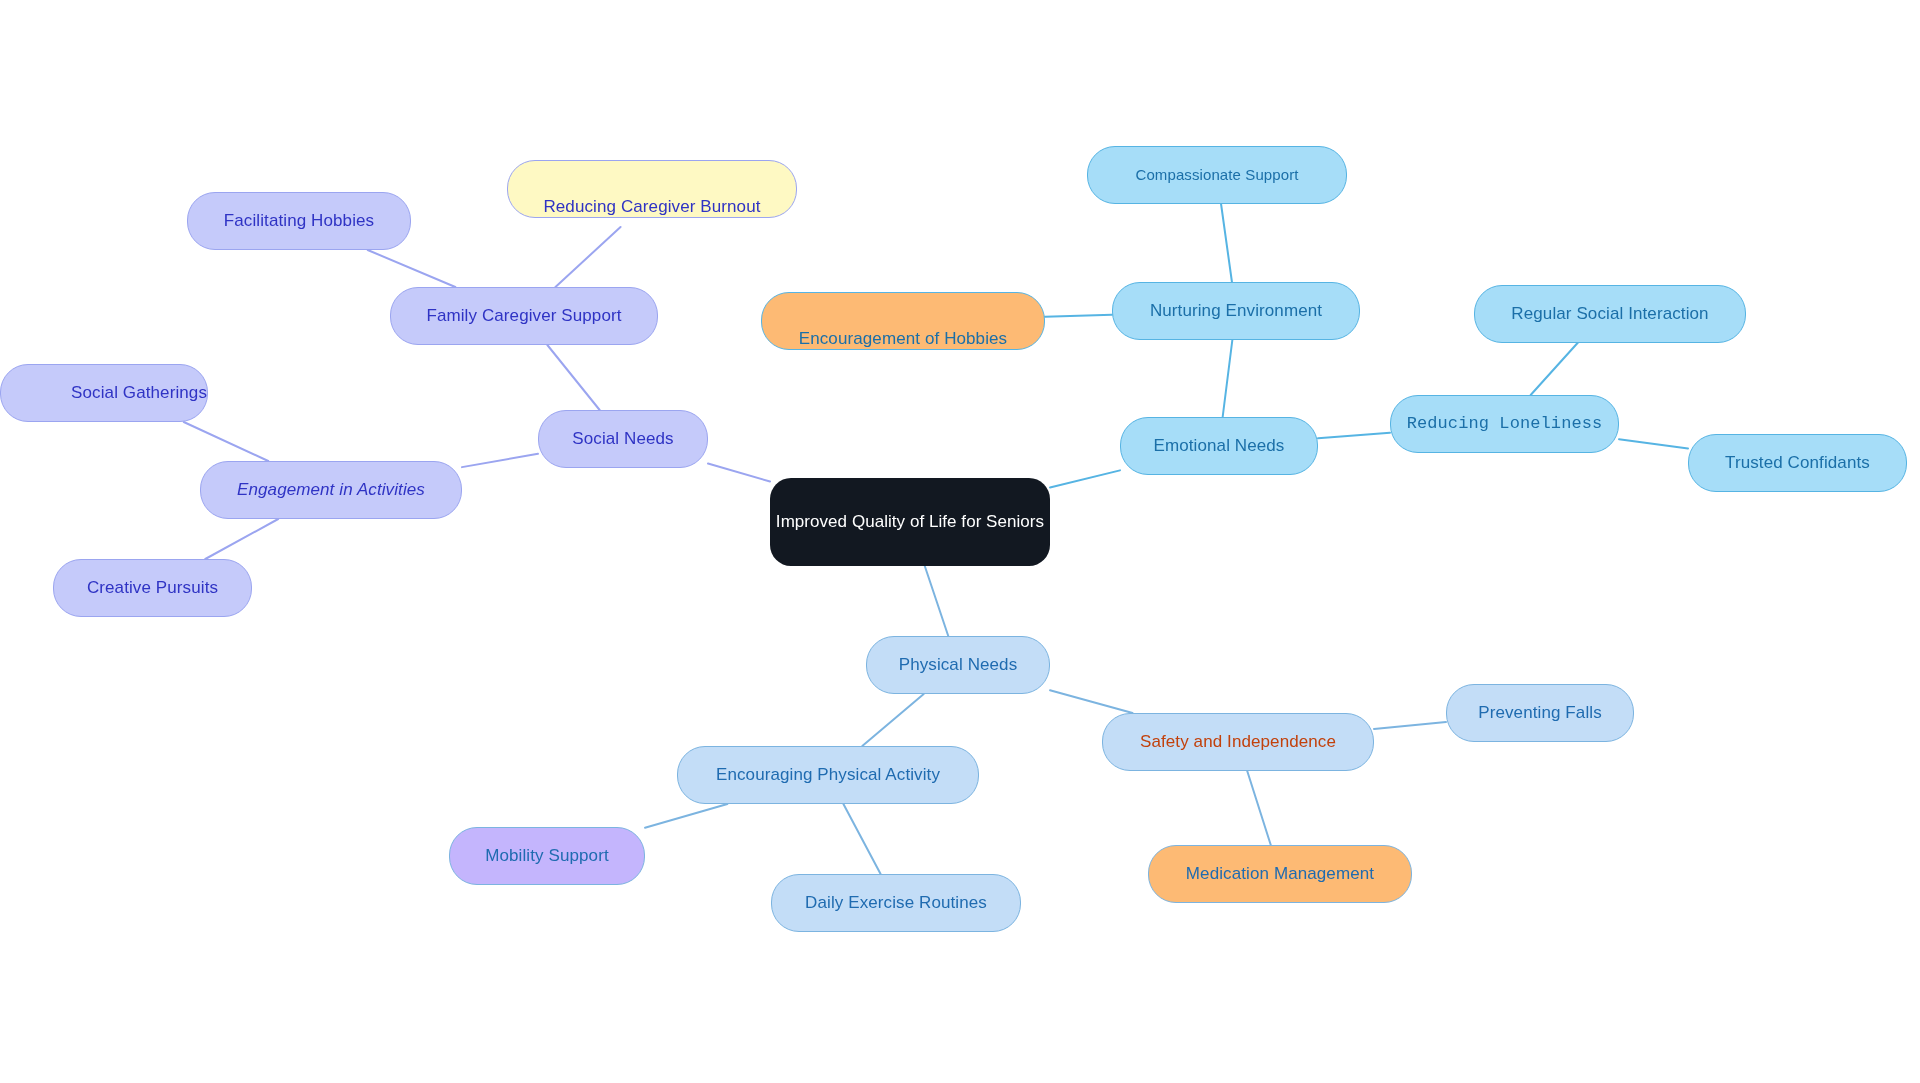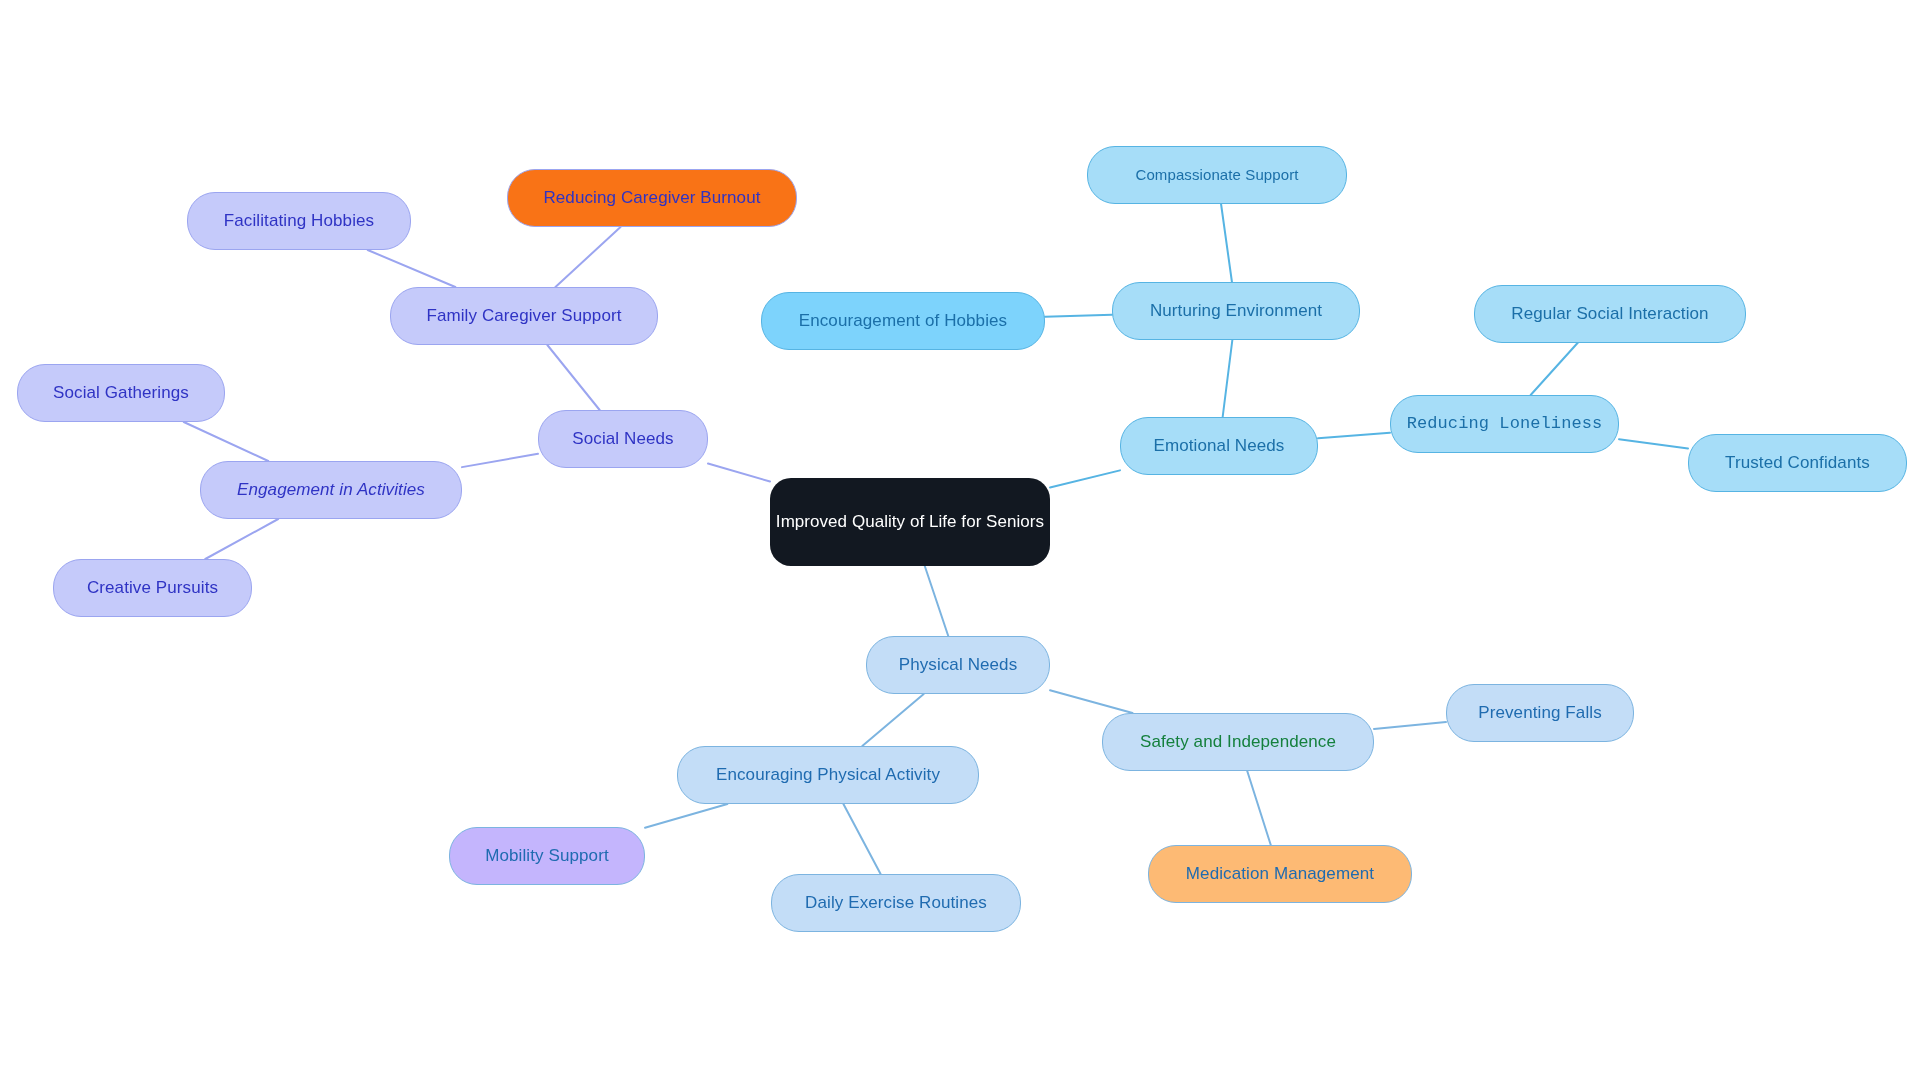--- a/index.html
+++ b/index.html
@@ -79,42 +79,42 @@
       </div>
       <div class="node" style="left: 538px; top: 410px; width: 170px; height: 58px; background: rgb(197, 202, 250); border-color: rgb(155, 165, 240); color: rgb(47, 51, 196); font-size: 17px;">
         <span>Social Needs</span>
       </div>
       <div class="node" style="left: 390px; top: 287px; width: 268px; height: 58px; background: rgb(197, 202, 250); border-color: rgb(155, 165, 240); color: rgb(47, 51, 196); font-size: 17px;">
         <span>Family Caregiver Support</span>
       </div>
       <div class="node" style="left: 187px; top: 192px; width: 224px; height: 58px; background: rgb(197, 202, 250); border-color: rgb(155, 165, 240); color: rgb(47, 51, 196); font-size: 17px;">
         <span>Facilitating Hobbies</span>
       </div>
-      <div class="node" style="left: 507px; top: 169px; width: 290px; height: 58px; background: #f97316; border-color: rgb(155, 165, 240); color: rgb(47, 51, 196); font-size: 17px;">
+      <div class="node" style="left: 507px; top: 160px; width: 290px; height: 58px; background: #fef9c3; border-color: rgb(155, 165, 240); color: rgb(47, 51, 196); font-size: 17px; align-items: flex-end;">
         <span>Reducing Caregiver Burnout</span>
       </div>
       <div class="node" style="left: 200px; top: 461px; width: 262px; height: 58px; background: rgb(197, 202, 250); border-color: rgb(155, 165, 240); color: rgb(47, 51, 196); font-size: 17px; font-style: italic;">
         <span>Engagement in Activities</span>
       </div>
-      <div class="node" style="left: 17px; top: 364px; width: 208px; height: 58px; background: rgb(197, 202, 250); border-color: rgb(155, 165, 240); color: rgb(47, 51, 196); font-size: 17px;">
+      <div class="node" style="left: 0; top: 364px; width: 208px; height: 58px; background: rgb(197, 202, 250); border-color: rgb(155, 165, 240); color: rgb(47, 51, 196); font-size: 17px; justify-content: flex-end;">
         <span>Social Gatherings</span>
       </div>
       <div class="node" style="left: 53px; top: 559px; width: 199px; height: 58px; background: rgb(197, 202, 250); border-color: rgb(155, 165, 240); color: rgb(47, 51, 196); font-size: 17px;">
         <span>Creative Pursuits</span>
       </div>
       <div class="node" style="left: 1120px; top: 417px; width: 198px; height: 58px; background: rgb(166, 221, 248); border-color: rgb(86, 180, 227); color: rgb(27, 111, 168); font-size: 17px;">
         <span>Emotional Needs</span>
       </div>
       <div class="node" style="left: 1112px; top: 282px; width: 248px; height: 58px; background: rgb(166, 221, 248); border-color: rgb(86, 180, 227); color: rgb(27, 111, 168); font-size: 17px;">
         <span>Nurturing Environment</span>
       </div>
       <div class="node" style="left: 1087px; top: 146px; width: 260px; height: 58px; background: rgb(166, 221, 248); border-color: rgb(86, 180, 227); color: rgb(27, 111, 168); font-size: 15px;">
         <span>Compassionate Support</span>
       </div>
-      <div class="node" style="left: 761px; top: 292px; width: 284px; height: 58px; background: #7dd3fc; border-color: rgb(86, 180, 227); color: rgb(27, 111, 168); font-size: 17px;">
+      <div class="node" style="left: 761px; top: 292px; width: 284px; height: 58px; background: #fdba74; border-color: rgb(86, 180, 227); color: rgb(27, 111, 168); font-size: 17px; align-items: flex-end;">
         <span>Encouragement of Hobbies</span>
       </div>
       <div class="node" style="left: 1390px; top: 395px; width: 229px; height: 58px; background: rgb(166, 221, 248); border-color: rgb(86, 180, 227); color: rgb(27, 111, 168); font-size: 17px; font-family: Liberation Mono, monospace;">
         <span>Reducing Loneliness</span>
       </div>
       <div class="node" style="left: 1474px; top: 278px; width: 272px; height: 58px; background: rgb(166, 221, 248); border-color: rgb(86, 180, 227); color: rgb(27, 111, 168); font-size: 17px; margin-top: 7px;">
         <span>Regular Social Interaction</span>
       </div>
       <div class="node" style="left: 1688px; top: 434px; width: 219px; height: 58px; background: rgb(166, 221, 248); border-color: rgb(86, 180, 227); color: rgb(27, 111, 168); font-size: 17px;">
         <span>Trusted Confidants</span>
@@ -124,21 +124,21 @@
       </div>
       <div class="node" style="left: 677px; top: 746px; width: 302px; height: 58px; background: rgb(195, 221, 247); border-color: rgb(124, 180, 224); color: rgb(31, 107, 176); font-size: 17px;">
         <span>Encouraging Physical Activity</span>
       </div>
       <div class="node" style="left: 449px; top: 827px; width: 196px; height: 58px; background: #c4b5fd; border-color: rgb(124, 180, 224); color: rgb(31, 107, 176); font-size: 17px;">
         <span>Mobility Support</span>
       </div>
       <div class="node" style="left: 771px; top: 874px; width: 250px; height: 58px; background: rgb(195, 221, 247); border-color: rgb(124, 180, 224); color: rgb(31, 107, 176); font-size: 17px;">
         <span>Daily Exercise Routines</span>
       </div>
-      <div class="node" style="left: 1102px; top: 713px; width: 272px; height: 58px; background: rgb(195, 221, 247); border-color: rgb(124, 180, 224); color: #15803d; font-size: 17px;">
+      <div class="node" style="left: 1102px; top: 713px; width: 272px; height: 58px; background: rgb(195, 221, 247); border-color: rgb(124, 180, 224); color: #c2410c; font-size: 17px;">
         <span>Safety and Independence</span>
       </div>
       <div class="node" style="left: 1446px; top: 684px; width: 188px; height: 58px; background: rgb(195, 221, 247); border-color: rgb(124, 180, 224); color: rgb(31, 107, 176); font-size: 17px;">
         <span>Preventing Falls</span>
       </div>
       <div class="node" style="left: 1148px; top: 845px; width: 264px; height: 58px; background: #fdba74; border-color: rgb(124, 180, 224); color: rgb(31, 107, 176); font-size: 17px;">
         <span>Medication Management</span>
       </div>
     </div>
 </div>

